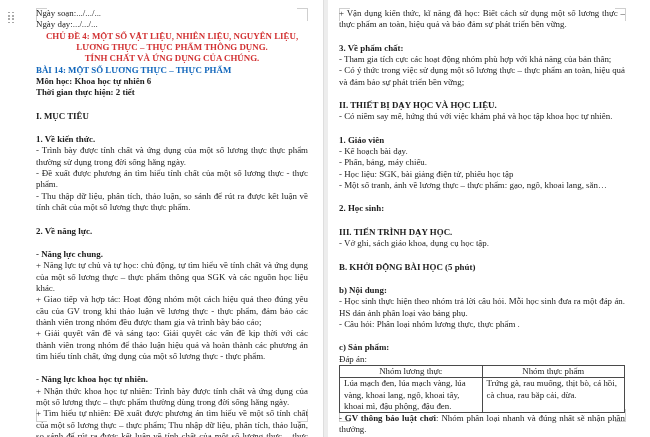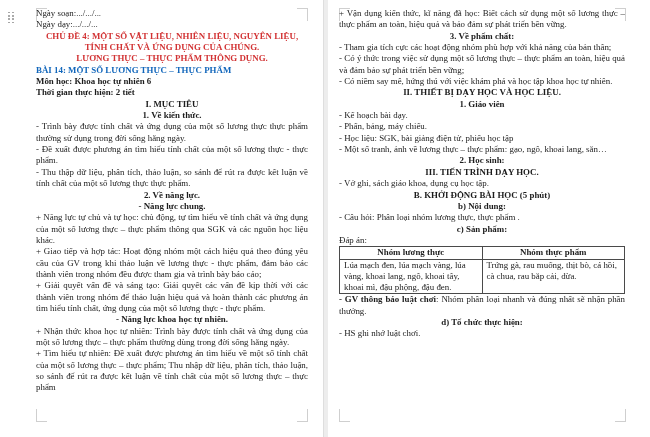--- a/index.html
+++ b/index.html
@@ -8,30 +8,30 @@
   .page{position:absolute;top:0;height:437px;background:var(--page-bg,#fff);}
   .page-left{left:0;width:323px;}
   .page-gap{position:absolute;top:0;left:323px;width:11px;height:437px;
             background:var(--gap-bg,#ededed);
             border-left:1px solid #dedede;border-right:1px solid #dedede;box-sizing:border-box;}
   .page-right{left:328px;width:316px;}
   .page-content{position:absolute;top:8px;color:#1c1c1c;font-size:8.9px;line-height:11.35px;}
   .pc-left{left:36px;width:272px;}
   .pc-right{left:11px;width:286px;}
   .blk{margin:0;padding:0;text-align:justify;}
-  .blk.heading{font-weight:bold;text-align:center;}
+  .blk.heading{font-weight:bold;text-align:left;margin-top:12px;}
   .blk.center_bold{font-weight:bold;text-align:left;}
   .blk.center_red{font-weight:bold;text-align:center;color:var(--title-red,#d23334);}
   .blk.center_blue{font-weight:bold;color:var(--title-blue,#1166bb);}
   .blk .lead-b{font-weight:bold;}
   table.answer-table{border-collapse:collapse;width:100%;table-layout:fixed;}
   table.answer-table th,table.answer-table td{
     border:1px solid #4a4a4a;font-size:8.9px;line-height:11.3px;
     padding:0 4px;vertical-align:top;}
-  table.answer-table th{font-weight:bold;margin-top:6px;}
+  table.answer-table th{font-weight:normal;margin-top:6px;}
   table.answer-table td{text-align:left;}
   
   .crop{position:absolute;width:10px;height:12px;pointer-events:none;}
   .crop.tl{border-left:1px solid #cfcfcf;border-top:1px solid #cfcfcf;}
   .crop.tr{border-right:1px solid #cfcfcf;border-top:1px solid #cfcfcf;}
   .crop.bl{border-left:1px solid #cfcfcf;border-bottom:1px solid #cfcfcf;}
   .crop.br{border-right:1px solid #cfcfcf;border-bottom:1px solid #cfcfcf;}
   
   .drag-handle{position:absolute;left:7px;top:11px;width:8px;height:13px;
                display:grid;grid-template-columns:repeat(2,1fr);grid-template-rows:repeat(4,1fr);
@@ -55,22 +55,22 @@
         <span></span>
     </div>
     <div class="crop tl" style="left:36px;top:8px;"></div>
     <div class="crop tr" style="left:297px;top:8px;"></div>
     <div class="crop bl" style="left:36px;top:409px;"></div>
     <div class="crop br" style="left:297px;top:409px;"></div>
     <div class="page-content pc-left" id="left-content">
         <p class="blk plain">Ngày soạn:.../.../...</p>
         <p class="blk plain">Ngày dạy:.../.../...</p>
         <p class="blk center_red">CHỦ ĐỀ 4: MỘT SỐ VẬT LIỆU, NHIÊN LIỆU, NGUYÊN LIỆU,</p>
+        <p class="blk center_red">LƯƠNG THỰC – THỰC PHẨM THÔNG DỤNG.</p>
         <p class="blk center_red">TÍNH CHẤT VÀ ỨNG DỤNG CỦA CHÚNG.</p>
-        <p class="blk center_red">LƯƠNG THỰC – THỰC PHẨM THÔNG DỤNG.</p>
         <p class="blk center_blue">BÀI 14: MỘT SỐ LƯƠNG THỰC – THỰC PHẨM</p>
         <p class="blk center_bold">Môn học: Khoa học tự nhiên 6</p>
         <p class="blk center_bold">Thời gian thực hiện: 2 tiết</p>
         <p class="blk heading">I. MỤC TIÊU</p>
         <p class="blk heading">1. Về kiến thức.</p>
         <p class="blk plain">- Trình bày được tính chất và ứng dụng của một số lương thực thực phẩm thường sử dụng trong đời sống hằng ngày.</p>
         <p class="blk plain">- Đề xuất được phương án tìm hiểu tính chất của một số lương thực - thực phẩm.</p>
         <p class="blk plain">- Thu thập dữ liệu, phân tích, thảo luận, so sánh để rút ra được kết luận về tính chất của một số lương thực thực phẩm.</p>
         <p class="blk heading">2. Về năng lực.</p>
         <p class="blk heading">- Năng lực chung.</p>
@@ -88,32 +88,33 @@
   <div class="page page-right">
     <div class="crop tl" style="left:11px;top:8px;"></div>
     <div class="crop tr" style="left:287px;top:8px;"></div>
     <div class="crop bl" style="left:11px;top:409px;"></div>
     <div class="crop br" style="left:287px;top:409px;"></div>
     <div class="page-content pc-right" id="right-content">
         <p class="blk plain">+ Vận dụng kiến thức, kĩ năng đã học: Biết cách sử dụng một số lương thực – thực phẩm an toàn, hiệu quả và bảo đảm sự phát triển bền vững.</p>
         <p class="blk heading">3. Về phẩm chất:</p>
         <p class="blk plain">- Tham gia tích cực các hoạt động nhóm phù hợp với khả năng của bản thân;</p>
         <p class="blk plain">- Có ý thức trong việc sử dụng một số lương thực – thực phẩm an toàn, hiệu quả và đảm bảo sự phát triển bền vững;</p>
+        <p class="blk heading">II. THIẾT BỊ DẠY HỌC VÀ HỌC LIỆU.</p>
         <p class="blk plain">- Có niềm say mê, hứng thú với việc khám phá và học tập khoa học tự nhiên.</p>
-        <p class="blk heading">II. THIẾT BỊ DẠY HỌC VÀ HỌC LIỆU.</p>
         <p class="blk heading">1. Giáo viên</p>
         <p class="blk plain">- Kế hoạch bài dạy.</p>
         <p class="blk plain">- Phấn, bảng, máy chiếu.</p>
         <p class="blk plain">- Học liệu: SGK, bài giảng điện tử, phiếu học tập</p>
         <p class="blk plain">- Một số tranh, ảnh về lương thực – thực phẩm: gạo, ngô, khoai lang, sắn…</p>
         <p class="blk heading">2. Học sinh:</p>
         <p class="blk heading">III. TIẾN TRÌNH DẠY HỌC.</p>
         <p class="blk plain">- Vở ghi, sách giáo khoa, dụng cụ học tập.</p>
         <p class="blk heading">B. KHỞI ĐỘNG BÀI HỌC (5 phút)</p>
         <p class="blk heading">b) Nội dung:</p>
+        <p class="blk plain">- Học sinh thực hiện theo nhóm trả lời câu hỏi. Mỗi học sinh đưa ra một đáp án. HS dán ảnh phân loại vào bảng phụ.</p>
         <p class="blk plain">- Câu hỏi: Phân loại nhóm lương thực, thực phẩm .</p>
         <p class="blk heading">c) Sản phẩm:</p>
         <p class="blk plain">Đáp án:</p>
         <table class="answer-table">
           <tbody>
             <tr>
               <th>Nhóm lương thực</th>
               <th>Nhóm thực phẩm</th>
             </tr>
             <tr>

